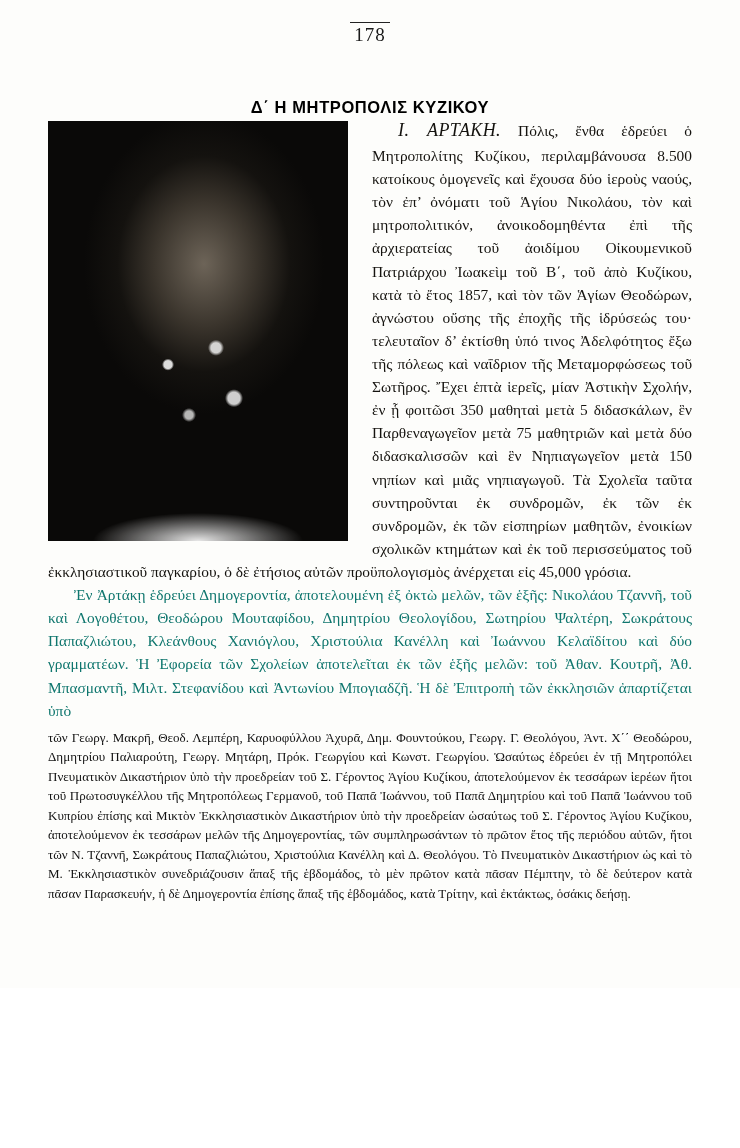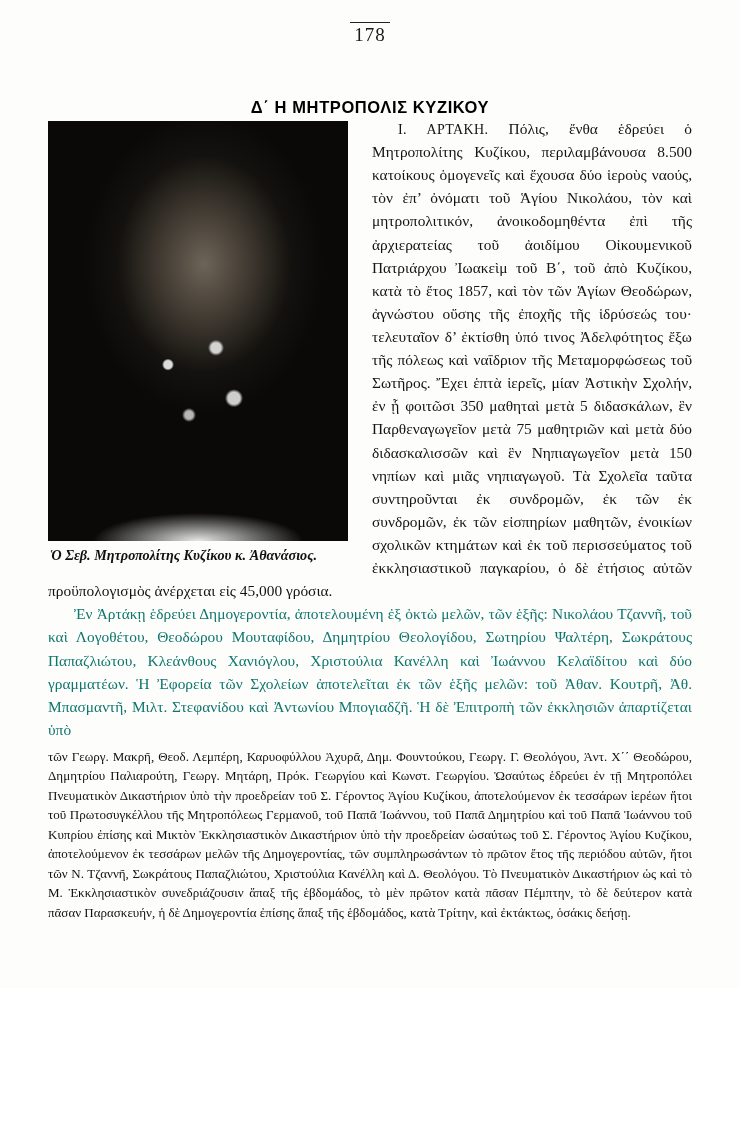--- a/index.html
+++ b/index.html
@@ -47,22 +47,23 @@
     margin-bottom: 0;
     color: #000;
   }
   .para {
     margin: 0;
     text-indent: 26px;
     text-align: justify;
   }
   .smallcaps {
     font-variant: small-caps;
-    font-size: 14px;
+    font-size: 18px;
     letter-spacing: 0.4px;
+    font-style: italic;
   }
 
   
   .wrap-zone {
     margin: 0 48px 0 48px;
     position: relative;
   }
   .figure {
     float: left;
     width: 310px;
@@ -123,21 +124,20 @@
   <div class="page-number">
     <span class="overline">178</span>
   </div>
 
   <h1 class="section-title">Δ΄ Η ΜΗΤΡΟΠΟΛΙΣ ΚΥΖΙΚΟΥ</h1>
 
   <div class="wrap-zone">
 
     <div class="figure">
       <div class="portrait"></div>
-      <div class="figure-caption">Ὁ Σεβ. Μητροπολίτης Κυζίκου κ. Ἀθανάσιος.</div>
     </div>
 
     <div class="wrapped-text">
       <p class="para"><span class="smallcaps">Ι. ΑΡΤΑΚΗ.</span><span> Πόλις, ἔνθα ἑδρεύει ὁ Μητροπολίτης Κυζίκου, περιλαμβάνουσα 8.500 κατοίκους ὁμογενεῖς καὶ ἔχουσα δύο ἱεροὺς ναούς, τὸν ἐπ’ ὀνόματι τοῦ Ἁγίου Νικολάου, τὸν καὶ μητροπολιτικόν, ἀνοικοδομηθέντα ἐπὶ τῆς ἀρχιερατείας τοῦ ἀοιδίμου Οἰκουμενικοῦ Πατριάρχου Ἰωακεὶμ τοῦ Β΄, τοῦ ἀπὸ Κυζίκου, κατὰ τὸ ἔτος 1857, καὶ τὸν τῶν Ἁγίων Θεοδώρων, ἀγνώστου οὔσης τῆς ἐποχῆς τῆς ἱδρύσεώς του· τελευταῖον δ’ ἐκτίσθη ὑπό τινος Ἀδελφότητος ἔξω τῆς πόλεως καὶ ναΐδριον τῆς Μεταμορφώσεως τοῦ Σωτῆρος. Ἔχει ἑπτὰ ἱερεῖς, μίαν Ἀστικὴν Σχολήν, ἐν ᾗ φοιτῶσι 350 μαθηταὶ μετὰ 5 διδασκάλων, ἓν Παρθεναγωγεῖον μετὰ 75 μαθητριῶν καὶ μετὰ δύο διδασκαλισσῶν καὶ ἓν Νηπιαγωγεῖον μετὰ 150 νηπίων καὶ μιᾶς νηπιαγωγοῦ. Τὰ Σχολεῖα ταῦτα συντηροῦνται ἐκ συνδρομῶν, ἐκ τῶν ἐκ συνδρομῶν, ἐκ τῶν εἰσπηρίων μαθητῶν, ἐνοικίων σχολικῶν κτημάτων καὶ ἐκ τοῦ περισσεύματος τοῦ ἐκκλησιαστικοῦ παγκαρίου, ὁ δὲ ἐτήσιος αὐτῶν προϋπολογισμὸς ἀνέρχεται εἰς 45,000 γρόσια.</span></p>
       <p class="para faded">Ἐν Ἀρτάκῃ ἑδρεύει Δημογεροντία, ἀποτελουμένη ἐξ ὀκτὼ μελῶν, τῶν ἑξῆς: Νικολάου Τζαννῆ, τοῦ καὶ Λογοθέτου, Θεοδώρου Μουταφίδου, Δημητρίου Θεολογίδου, Σωτηρίου Ψαλτέρη, Σωκράτους Παπαζλιώτου, Κλεάνθους Χανιόγλου, Χριστούλια Κανέλλη καὶ Ἰωάννου Κελαϊδίτου καὶ δύο γραμματέων. Ἡ Ἐφορεία τῶν Σχολείων ἀποτελεῖται ἐκ τῶν ἑξῆς μελῶν: τοῦ Ἀθαν. Κουτρῆ, Ἀθ. Μπασμαντῆ, Μιλτ. Στεφανίδου καὶ Ἀντωνίου Μπογιαδζῆ. Ἡ δὲ Ἐπιτροπὴ τῶν ἐκκλησιῶν ἀπαρτίζεται ὑπὸ</p>
     </div>
   </div>
 
   <div class="tail-text">
     <p class="para" style="text-indent:0">τῶν Γεωργ. Μακρῆ, Θεοδ. Λεμπέρη, Καρυοφύλλου Ἀχυρᾶ, Δημ. Φουντούκου, Γεωργ. Γ. Θεολόγου, Ἀντ. Χ΄΄ Θεοδώρου, Δημητρίου Παλιαρούτη, Γεωργ. Μητάρη, Πρόκ. Γεωργίου καὶ Κωνστ. Γεωργίου. Ὡσαύτως ἑδρεύει ἐν τῇ Μητροπόλει Πνευματικὸν Δικαστήριον ὑπὸ τὴν προεδρείαν τοῦ Σ. Γέροντος Ἁγίου Κυζίκου, ἀποτελούμενον ἐκ τεσσάρων ἱερέων ἤτοι τοῦ Πρωτοσυγκέλλου τῆς Μητροπόλεως Γερμανοῦ, τοῦ Παπᾶ Ἰωάννου, τοῦ Παπᾶ Δημητρίου καὶ τοῦ Παπᾶ Ἰωάννου τοῦ Κυπρίου ἐπίσης καὶ Μικτὸν Ἐκκλησιαστικὸν Δικαστήριον ὑπὸ τὴν προεδρείαν ὡσαύτως τοῦ Σ. Γέροντος Ἁγίου Κυζίκου, ἀποτελούμενον ἐκ τεσσάρων μελῶν τῆς Δημογεροντίας, τῶν συμπληρωσάντων τὸ πρῶτον ἔτος τῆς περιόδου αὐτῶν, ἤτοι τῶν Ν. Τζαννῆ, Σωκράτους Παπαζλιώτου, Χριστούλια Κανέλλη καὶ Δ. Θεολόγου. Τὸ Πνευματικὸν Δικαστήριον ὡς καὶ τὸ Μ. Ἐκκλησιαστικὸν συνεδριάζουσιν ἅπαξ τῆς ἑβδομάδος, τὸ μὲν πρῶτον κατὰ πᾶσαν Πέμπτην, τὸ δὲ δεύτερον κατὰ πᾶσαν Παρασκευήν, ἡ δὲ Δημογεροντία ἐπίσης ἅπαξ τῆς ἑβδομάδος, κατὰ Τρίτην, καὶ ἐκτάκτως, ὁσάκις δεήσῃ.</p>

